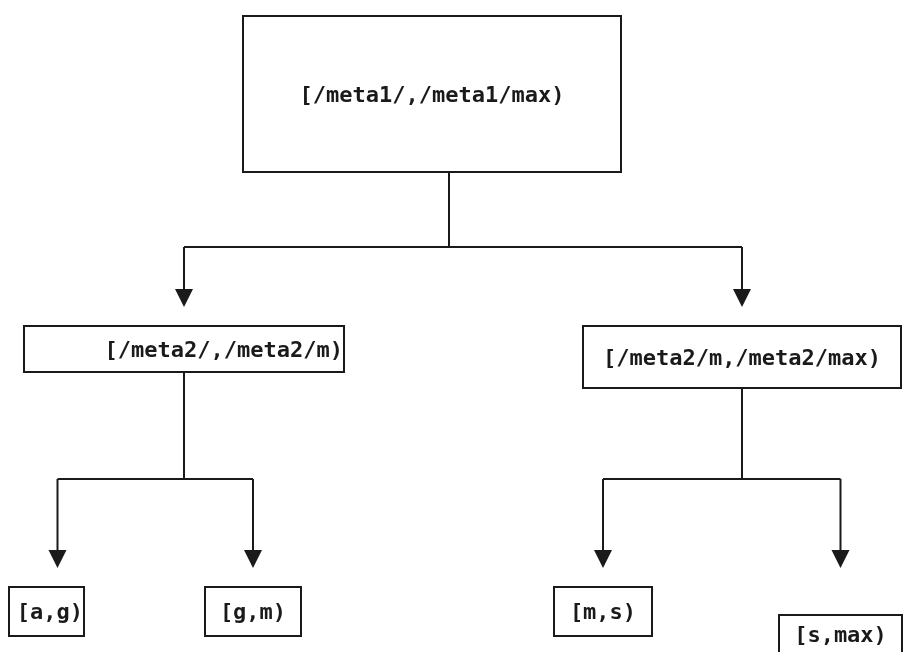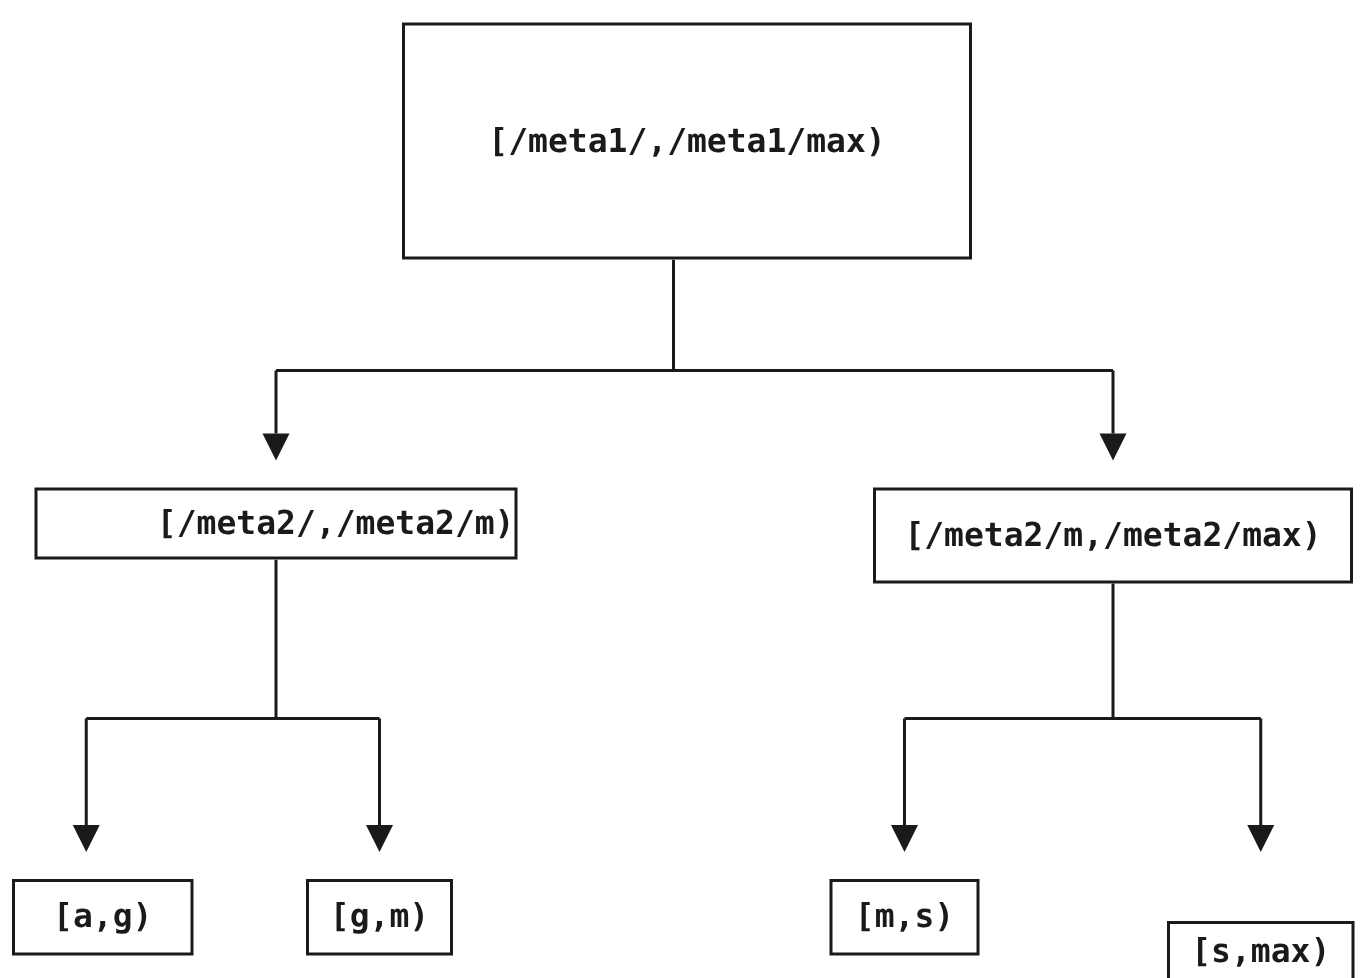--- a/index.html
+++ b/index.html
@@ -29,24 +29,24 @@
     background: #ffffff;
     display: flex;
     align-items: center;
     justify-content: center;
     color: #1a1a1a;
     font-size: 22px;
     font-weight: bold;
     letter-spacing: 0;
     white-space: nowrap;
   }
-  .node-root   { left: 268px; top: 15px;  width: 380px; height: 158px; }
+  .node-root   { left: 242px; top: 15px;  width: 380px; height: 158px; }
   .node-l2a    { left: 23px;  top: 325px; width: 322px; height: 48px; justify-content: flex-end; }
   .node-l2b    { left: 582px; top: 325px; width: 320px; height: 64px; }
-  .node-leaf1  { left: 8px;   top: 586px; width: 121px;  height: 51px; }
+  .node-leaf1  { left: 8px;   top: 586px; width: 77px;  height: 51px; justify-content: flex-end; }
   .node-leaf2  { left: 204px; top: 586px; width: 98px;  height: 51px; }
   .node-leaf3  { left: 553px; top: 586px; width: 100px; height: 51px; }
   .node-leaf4  { left: 778px; top: 586px; width: 125px; height: 41px; margin-top: 28px; }
   .edge-line {
     fill: none;
     stroke: #1a1a1a;
     stroke-width: 2;
   }
   .edge-arrow {
     fill: #1a1a1a;

